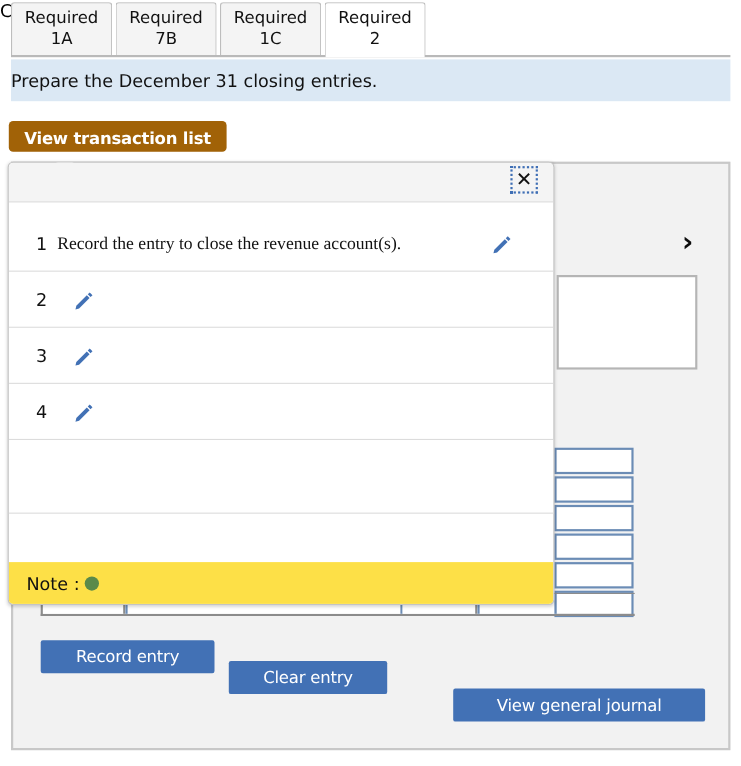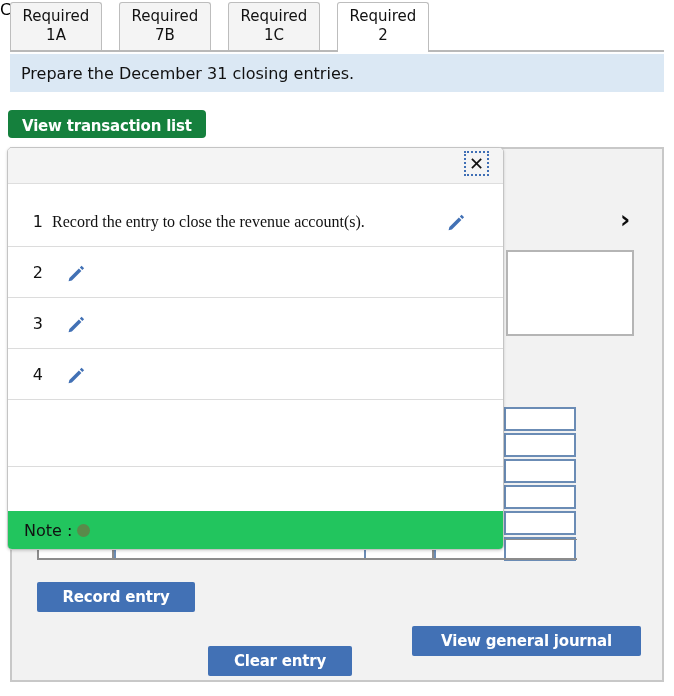--- a/index.html
+++ b/index.html
@@ -22,21 +22,21 @@
     left: 0; top: 0;
     width: 674px;
     height: 52px;
     box-sizing: border-box;
   }
   .tabstrip .tabs-row {
     position: absolute;
     left: 10px; top: 2px;
     display: flex;
     align-items: flex-end;
-    gap: 17px;
+    gap: 3px;
   }
   .tab {
     box-sizing: border-box;
     width: 92px;
     padding: 4px 2px 5px 2px;
     text-align: center;
     font-size: 15px;
     line-height: 19px;
     color: #111111;
     border: 1px solid #bdbdbd;
@@ -71,30 +71,29 @@
   
   .instruction {
     position: absolute;
     left: 10px; top: 54px;
     width: 654px;
     height: 38px;
     box-sizing: border-box;
     background: #dbe8f4;
     display: flex;
     align-items: center;
-    padding-left: 11px;
     font-size: 16px;
     color: #111111;
   }
 
   
   .vtl-btn {
     position: absolute;
     left: 8px; top: 110px;
-    background: #15803d;
+    background: #a16207;
     color: #ffffff;
     font-weight: bold;
     font-size: 15px;
     padding: 7px 14px 3px 14px;
     border-radius: 4px;
     border: none;
     cursor: pointer;
     font-family: "DejaVu Sans", "Liberation Sans", sans-serif;
     letter-spacing: -0.2px;
   }
@@ -156,31 +155,31 @@
   .bottom-row .cell.c1 { width: 75px; }
   .bottom-row .cell.c2 { width: 252px; border-left: 2px solid #6b8cb5; border-right: 2px solid #6b8cb5; }
   .bottom-row .cell.c3 { width: 68px; border-right: 2px solid #8c8c8c; }
   .bottom-row .cell.c4 { width: 72px; border-left: 2px solid #6b8cb5; border-right: 2px solid #6b8cb5; }
 
   
   .act-btn {
     position: absolute;
     background: #4271b5;
     color: #ffffff;
-    font-weight: bold;
+    font-weight: normal;
     font-size: 15px;
     border: none;
     border-radius: 2px;
     cursor: pointer;
     font-family: "DejaVu Sans", "Liberation Sans", sans-serif;
     letter-spacing: -0.2px;
   }
   .btn-record  { left: 37px;  top: 582px; width: 158px; height: 30px; }
   .btn-journal { left: 412px; top: 582px; width: 229px; height: 30px; margin-top: 44px; }
-  .btn-clear   { left: 208px; top: 646px; width: 144px; height: 30px; }
+  .btn-clear   { left: 208px; top: 601px; width: 144px; height: 30px; }
 
   
   .modal {
     position: absolute;
     left: 7px; top: 147px;
     width: 497px;
     height: 403px;
     box-sizing: border-box;
     background: #ffffff;
     border: 1px solid #c4c4c4;
@@ -275,21 +274,21 @@
   }
   .txn-filler {
     height: 66px;
     background: #ffffff;
     border-bottom: 1px solid #dcdcdc;
   }
   .modal-note {
     position: absolute;
     left: 0; right: 0; bottom: 0;
     height: 38px;
-    background: #22c55e;
+    background: #fde047;
     display: flex;
     align-items: center;
     padding-left: 16px;
     font-size: 16px;
     color: #111111;
   }
   .note-dot {
     display: inline-block;
     width: 13px; height: 13px;
     border-radius: 50%;

